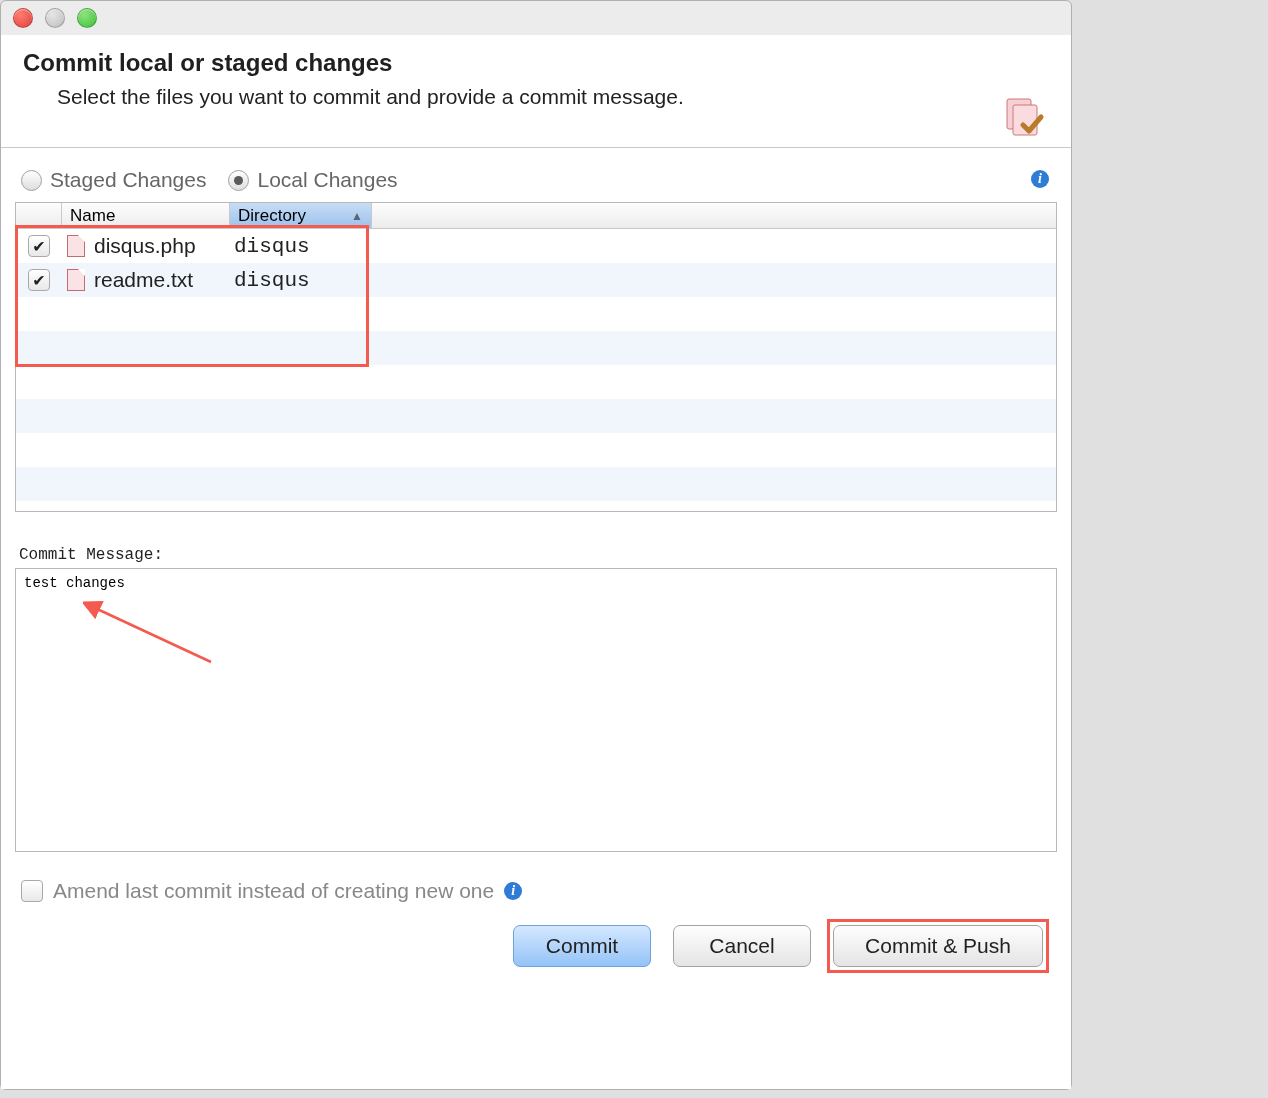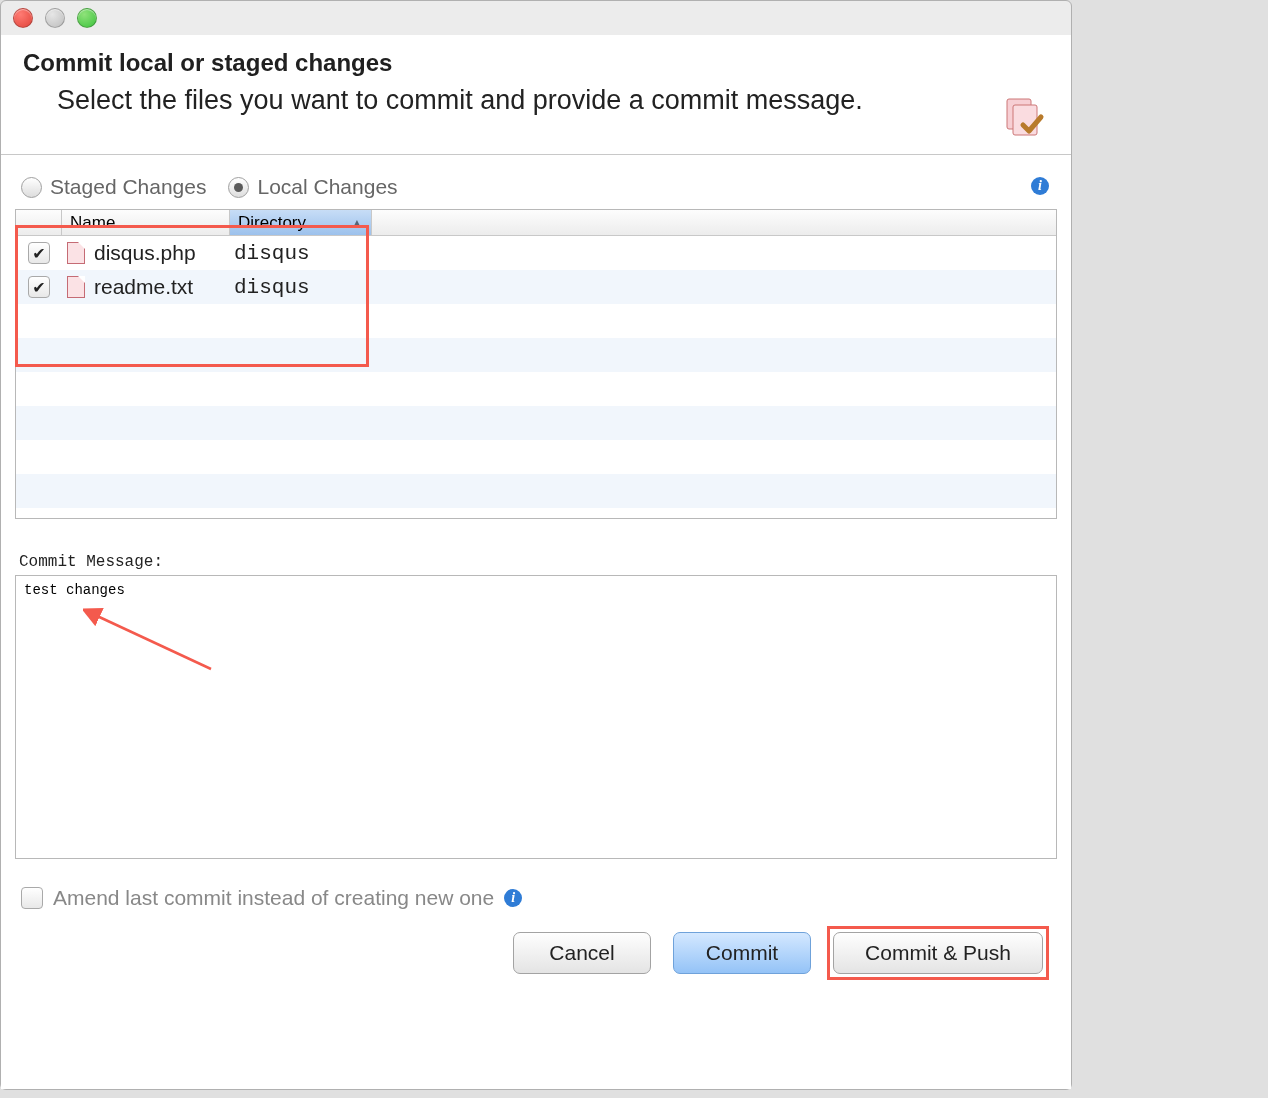--- a/index.html
+++ b/index.html
@@ -44,21 +44,21 @@
   border-bottom: 1px solid #c8c8c8;
   position: relative;
 }
 .header h1 {
   font-size: 24px;
   font-weight: bold;
   color: #202020;
   margin-bottom: 8px;
 }
 .header p {
-  font-size: 27px;
+  font-size: 21px;
   color: #222;
   padding-left: 34px;
 }
 .header .wizard-icon {
   position: absolute;
   right: 24px;
   top: 62px;
 }
 .body {
   flex: 1;
@@ -353,22 +353,22 @@
       </svg>
     </div>
 
     <div class="amend-row">
       <span class="checkbox"></span>
       <span>Amend last commit instead of creating new one</span>
       <span class="info-icon">i</span>
     </div>
 
     <div class="button-row">
+      <button class="btn primary">Commit</button>
       <button class="btn">Cancel</button>
-      <button class="btn primary">Commit</button>
       <div style="position:relative">
         <button class="btn" style="min-width:210px">Commit &amp; Push</button>
         <div class="hl-commit-push" style="left:-6px; top:-6px; right:-6px; bottom:-6px;"></div>
       </div>
     </div>
 
   </div>
 
   <div class="highlight-box hl-table"></div>
 

